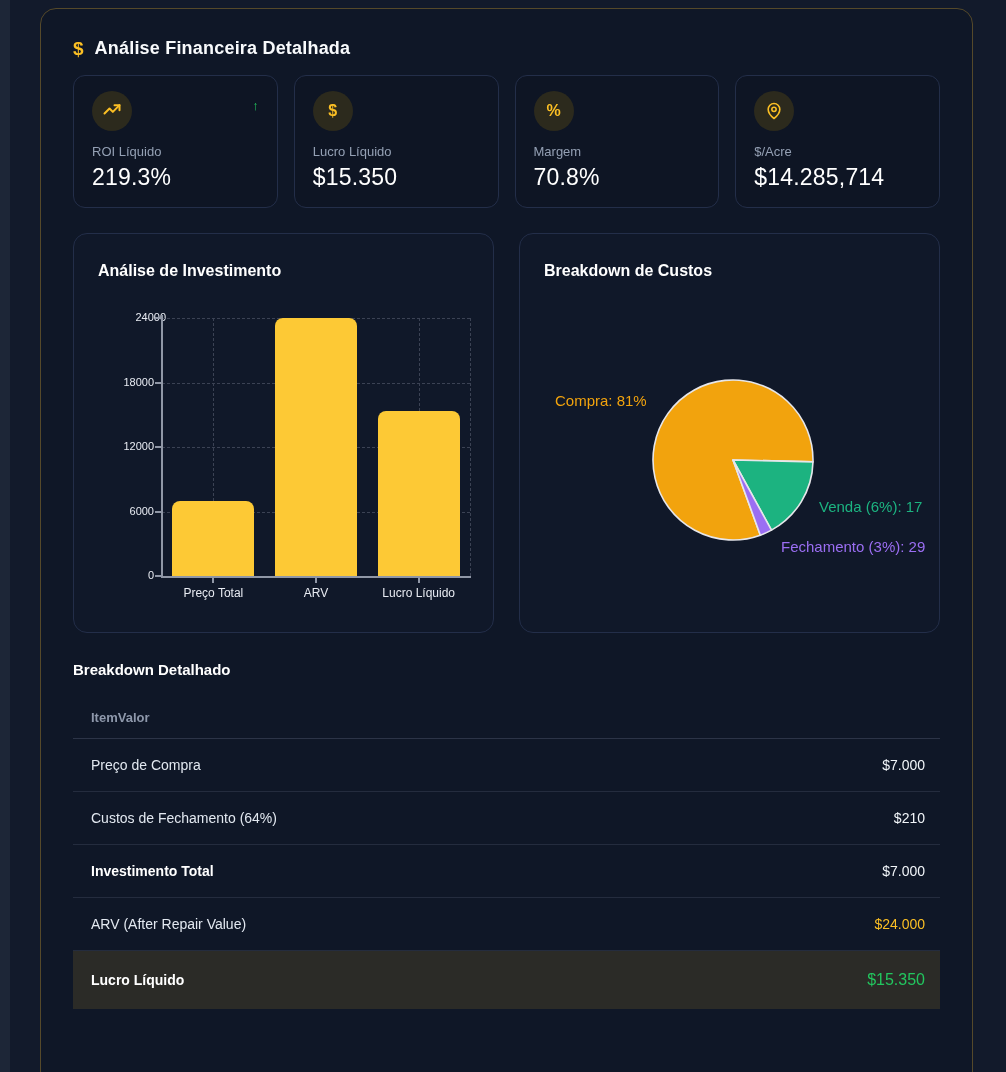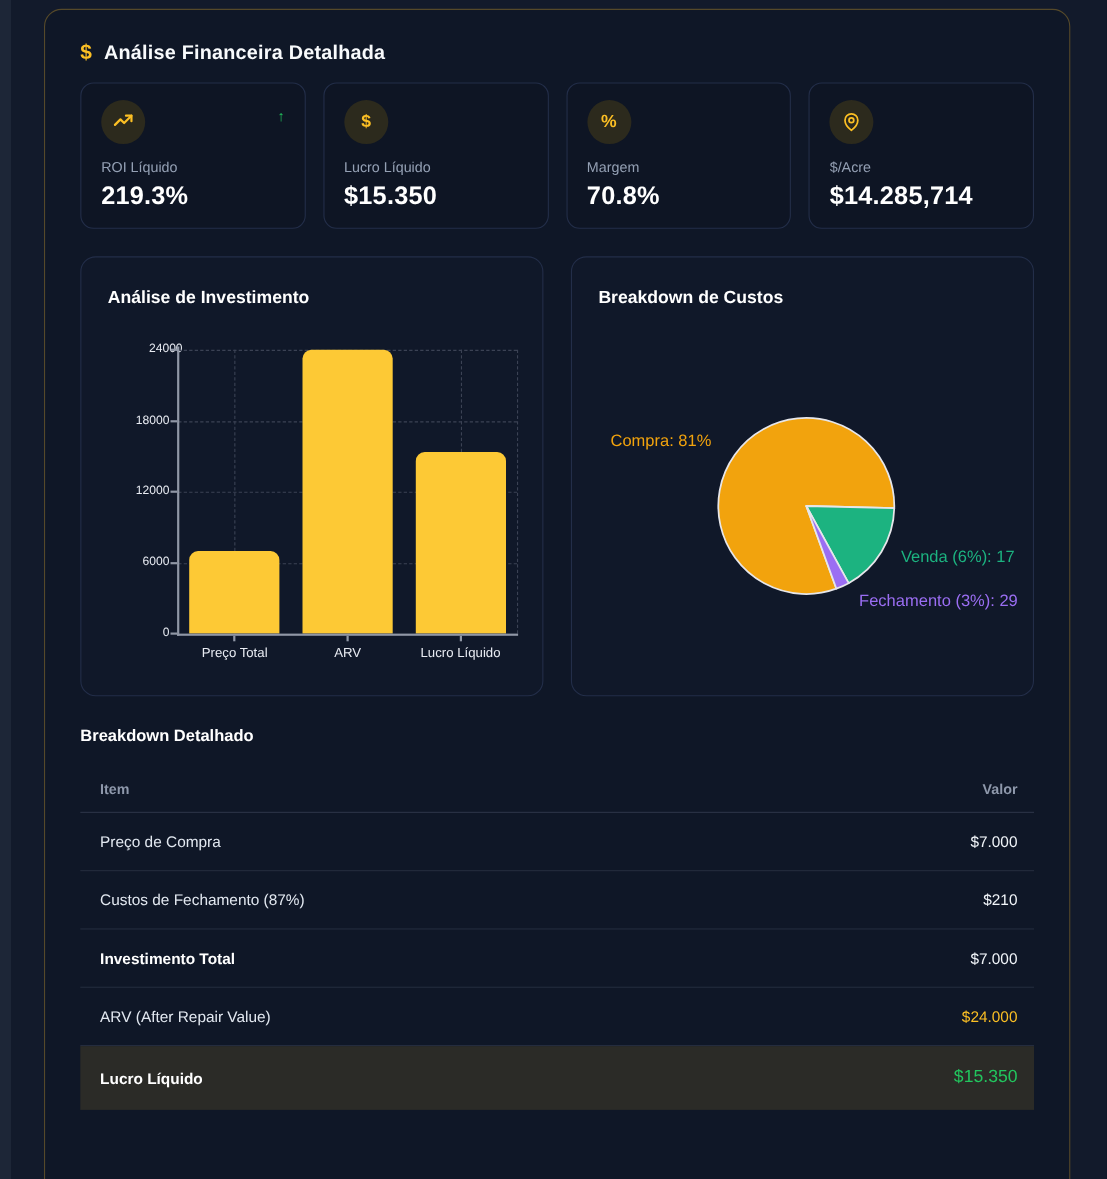--- a/index.html
+++ b/index.html
@@ -30,21 +30,21 @@
     background:#0e1524;border:1px solid #232e49;border-radius:12px;
     padding:15px 18px;
   }
   .stat-icon{
     width:40px;height:40px;border-radius:50%;background:#2c2a1d;
     display:flex;align-items:center;justify-content:center;
     color:#fbbf24;font-size:16px;font-weight:700;
   }
   .trend{position:absolute;top:22px;right:18px;color:#22c55e;font-size:13px;font-weight:700;}
   .stat-label{margin-top:13px;font-size:13px;color:#94a0b4;}
-  .stat-value{margin-top:5px;font-size:23px;font-weight:700;color:#ffffff;letter-spacing:.2px;}
+  .stat-value{margin-top:5px;font-size:23px;font-weight:400;color:#ffffff;letter-spacing:.2px;}
 
   
   .charts{display:flex;gap:25px;margin-bottom:28px;}
   .chart-card{
     flex:1;position:relative;height:400px;box-sizing:border-box;
     background:#101829;border:1px solid #232e49;border-radius:14px;
     overflow:hidden;
   }
   .chart-title{position:absolute;left:24px;top:28px;margin:0;font-size:16px;font-weight:700;color:#ffffff;}
   .bar-plot,.pie-canvas{position:absolute;left:0;top:0;right:0;bottom:0;}
@@ -56,21 +56,21 @@
   .vgrid{position:absolute;border-left:1px dashed #3b4254;width:0;}
   .bar{position:absolute;border-radius:8px 8px 0 0;}
   .xlabel{position:absolute;text-align:center;font-size:12px;color:#e8ebf2;}
 
   .pie-svg{position:absolute;}
   .pie-label{position:absolute;font-size:15px;white-space:nowrap;}
 
   
   .breakdown-title{margin:0 0 24px 0;font-size:15px;font-weight:700;color:#ffffff;}
   .thead{
-    display:flex;justify-content:space-between;box-sizing:border-box;
+    display:flex;box-sizing:border-box;
     height:37px;padding:8px 15px 0 18px;
     border-bottom:1px solid #2c3447;
     font-size:13px;font-weight:600;color:#8e98ab;
   }
   .trow{
     display:flex;justify-content:space-between;align-items:center;box-sizing:border-box;
     height:53px;padding:0 15px 0 18px;
     border-bottom:1px solid #242c3e;
   }
   .titem{font-size:14px;color:#e2e8f0;}
@@ -191,21 +191,21 @@
     <div class="thead">
       <span>Item</span>
       <span>Valor</span>
     </div>
 
     <div class="trow">
       <span class="titem">Preço de Compra</span>
       <span class="tval">$7.000</span>
     </div>
     <div class="trow">
-      <span class="titem">Custos de Fechamento (87%)</span>
+      <span class="titem">Custos de Fechamento (64%)</span>
       <span class="tval">$210</span>
     </div>
     <div class="trow row-total">
       <span class="titem">Investimento Total</span>
       <span class="tval">$7.000</span>
     </div>
     <div class="trow row-arv">
       <span class="titem">ARV (After Repair Value)</span>
       <span class="tval">$24.000</span>
     </div>

